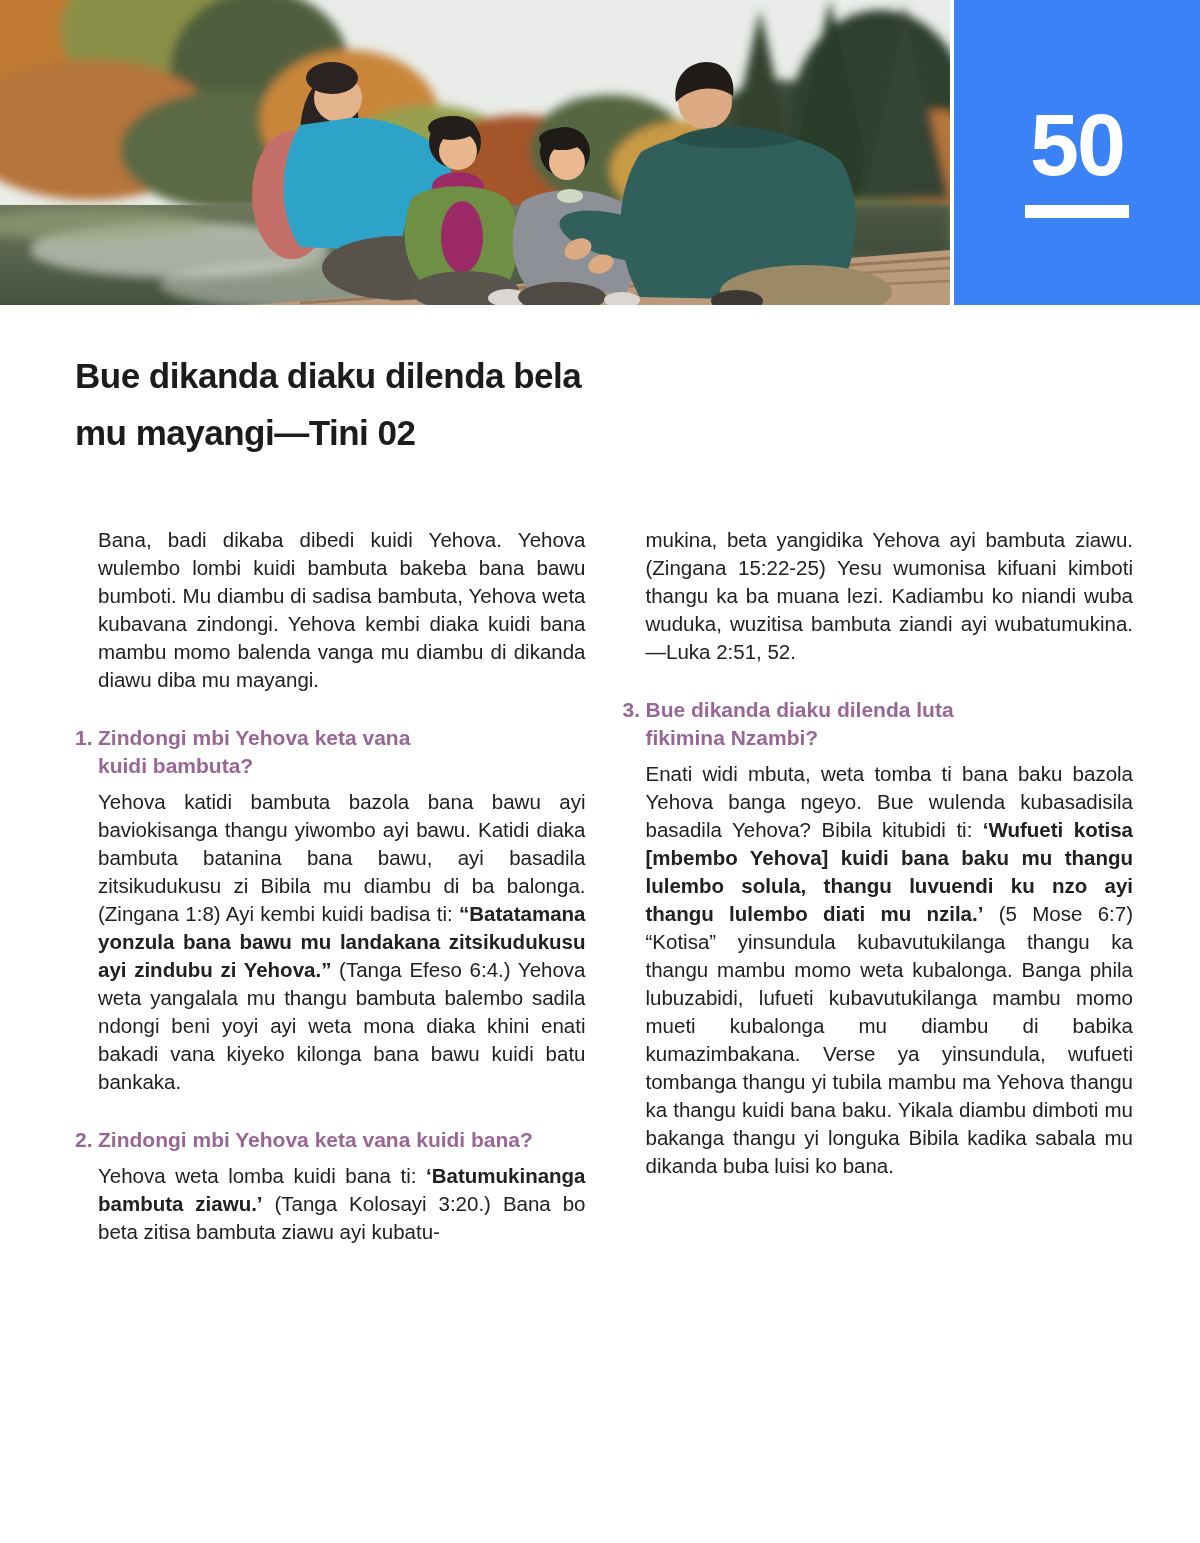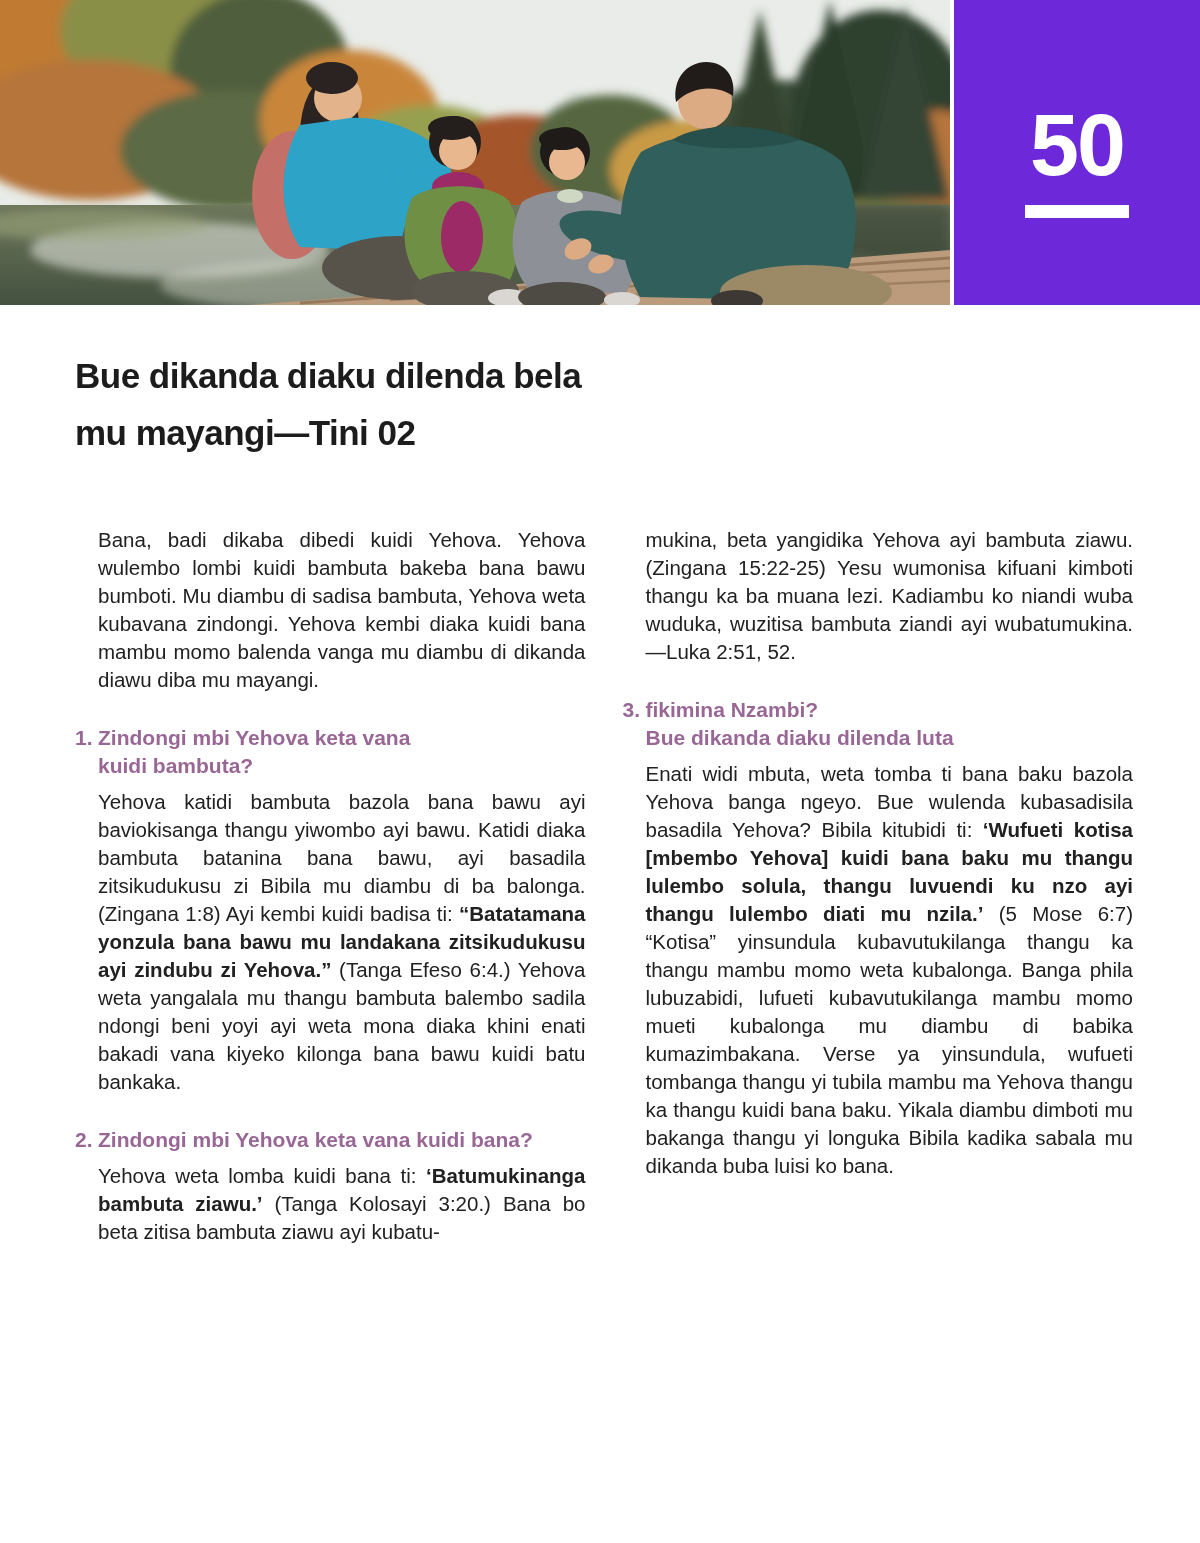--- a/index.html
+++ b/index.html
@@ -11,21 +11,21 @@
     overflow: hidden;
     position: relative;
   }
   
   .hero { display: flex; width: 1200px; height: 305px; }
   .photo { width: 950px; height: 305px; overflow: hidden; background: #e9ece8; }
   .photo svg { display: block; width: 950px; height: 305px; }
   .hero-gap { width: 4px; height: 305px; background: #ffffff; }
   .lesson-badge {
     width: 246px; height: 305px;
-    background: #6d28d9;
+    background: #3b82f6;
     display: flex; flex-direction: column; align-items: center; justify-content: center;
     padding-top: 14px;
   }
   .lesson-number {
     color: #ffffff; font-size: 88px; font-weight: 700; line-height: 1;
     letter-spacing: -2px;
   }
   .lesson-underline {
     width: 104px; height: 13px; background: #ffffff; margin-top: 16px;
   }
@@ -201,20 +201,20 @@
     </section>
   </section>
 
   <section class="col">
     <p class="body">mukina, beta yangidika Yehova ayi bambuta ziawu. (Zingana 15:22-25) Yesu wumonisa kifuani kimboti thangu ka ba muana lezi. Kadiambu ko niandi wuba wuduka, wuzitisa bambuta ziandi ayi wubatumukina.—Luka 2:51, 52.</p>
 
     <section class="qsection">
       <h2 class="qheading">
         <span class="qnum">3.</span>
         <span class="qlines">
+          <span class="qline">Bue dikanda diaku dilenda luta</span>
           <span class="qline">fikimina Nzambi?</span>
-          <span class="qline">Bue dikanda diaku dilenda luta</span>
         </span>
       </h2>
       <p class="body"><span>Enati widi mbuta, weta tomba ti bana baku bazola Yehova banga ngeyo. Bue wulenda kubasadisila basadila Yehova? Bibila kitubidi ti: </span><span class="b">‘Wufueti kotisa [mbembo Yehova] kuidi bana baku mu thangu lulembo solula, thangu luvuendi ku nzo ayi thangu lulembo diati mu nzila.’</span><span> (5 Mose 6:7) “Kotisa” yinsundula kubavutukilanga thangu ka thangu mambu momo weta kubalonga. Banga phila lubuzabidi, lufueti kubavutukilanga mambu momo mueti kubalonga mu diambu di babika kumazimbakana. Verse ya yinsundula, wufueti tombanga thangu yi tubila mambu ma Yehova thangu ka thangu kuidi bana baku. Yikala diambu dimboti mu bakanga thangu yi longuka Bibila kadika sabala mu dikanda buba luisi ko bana.</span></p>
     </section>
   </section>
 </main>
 
 </body></html>

